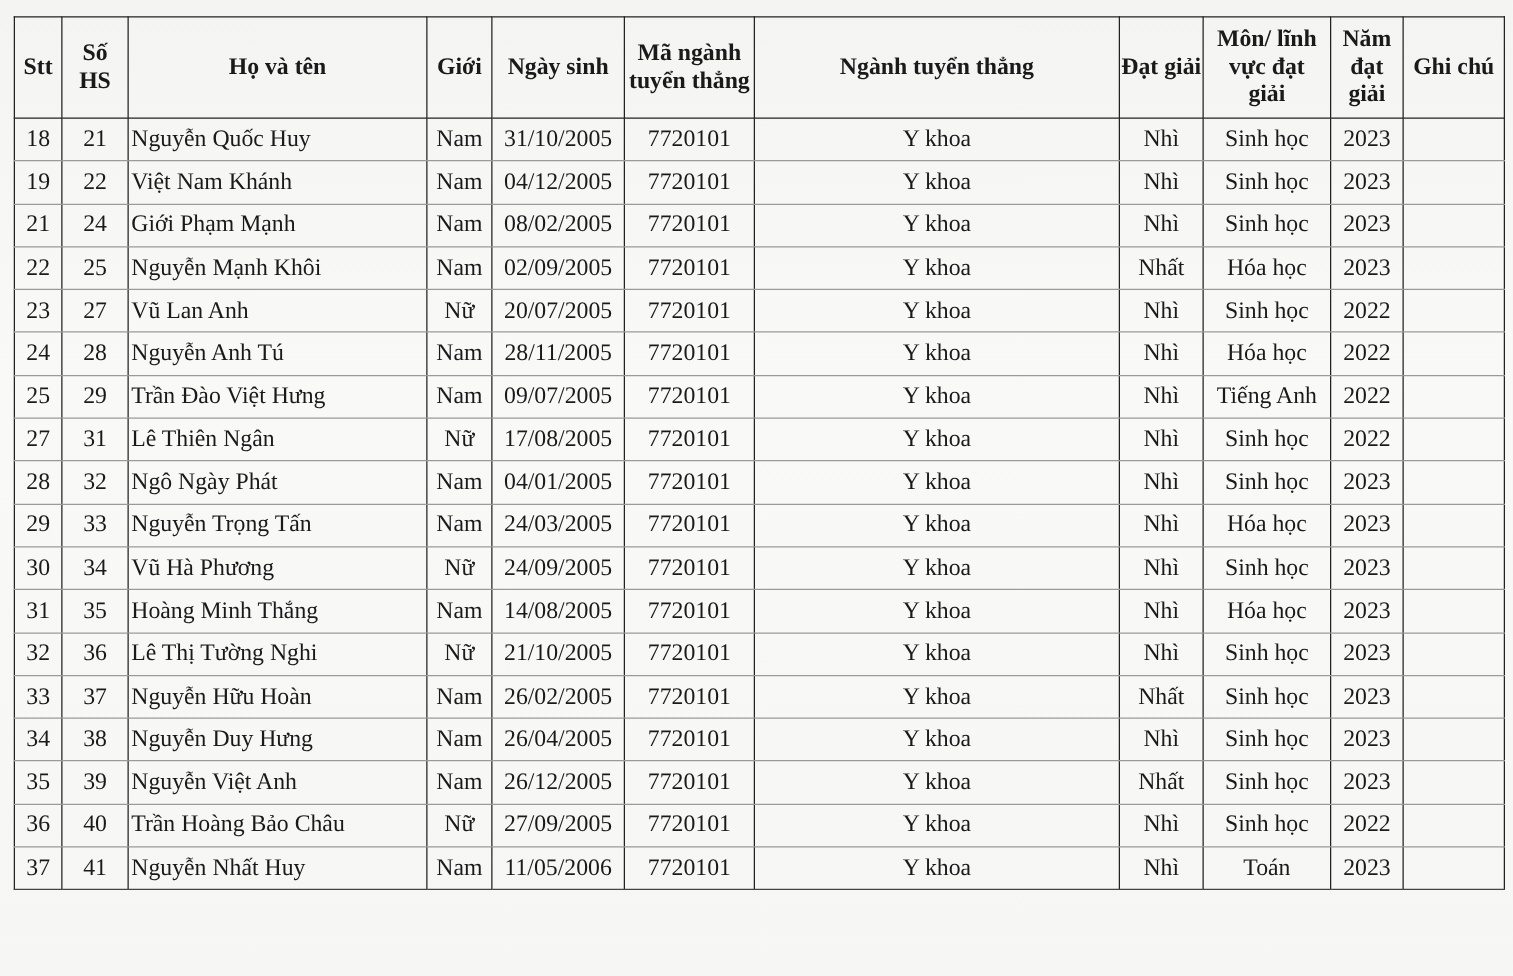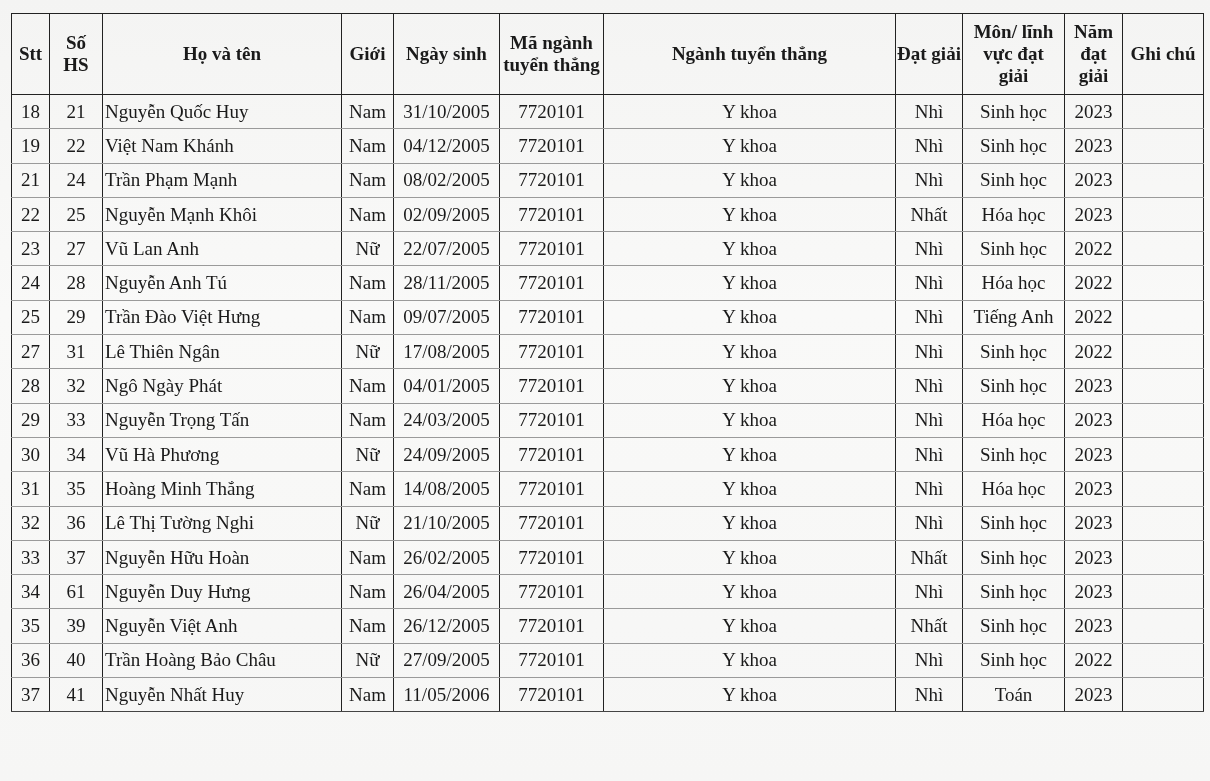--- a/index.html
+++ b/index.html
@@ -116,21 +116,21 @@
           <td>7720101</td>
           <td>Y khoa</td>
           <td>Nhì</td>
           <td>Sinh học</td>
           <td>2023</td>
           <td></td>
         </tr>
         <tr>
           <td>21</td>
           <td>24</td>
-          <td class="name">Trần Phạm Mạnh</td>
+          <td class="name">Giới Phạm Mạnh</td>
           <td>Nam</td>
           <td>08/02/2005</td>
           <td>7720101</td>
           <td>Y khoa</td>
           <td>Nhì</td>
           <td>Sinh học</td>
           <td>2023</td>
           <td></td>
         </tr>
         <tr>
@@ -144,21 +144,21 @@
           <td>Nhất</td>
           <td>Hóa học</td>
           <td>2023</td>
           <td></td>
         </tr>
         <tr>
           <td>23</td>
           <td>27</td>
           <td class="name">Vũ Lan Anh</td>
           <td>Nữ</td>
-          <td>22/07/2005</td>
+          <td>20/07/2005</td>
           <td>7720101</td>
           <td>Y khoa</td>
           <td>Nhì</td>
           <td>Sinh học</td>
           <td>2022</td>
           <td></td>
         </tr>
         <tr>
           <td>24</td>
           <td>28</td>
@@ -271,21 +271,21 @@
           <td>26/02/2005</td>
           <td>7720101</td>
           <td>Y khoa</td>
           <td>Nhất</td>
           <td>Sinh học</td>
           <td>2023</td>
           <td></td>
         </tr>
         <tr>
           <td>34</td>
-          <td>61</td>
+          <td>38</td>
           <td class="name">Nguyễn Duy Hưng</td>
           <td>Nam</td>
           <td>26/04/2005</td>
           <td>7720101</td>
           <td>Y khoa</td>
           <td>Nhì</td>
           <td>Sinh học</td>
           <td>2023</td>
           <td></td>
         </tr>

